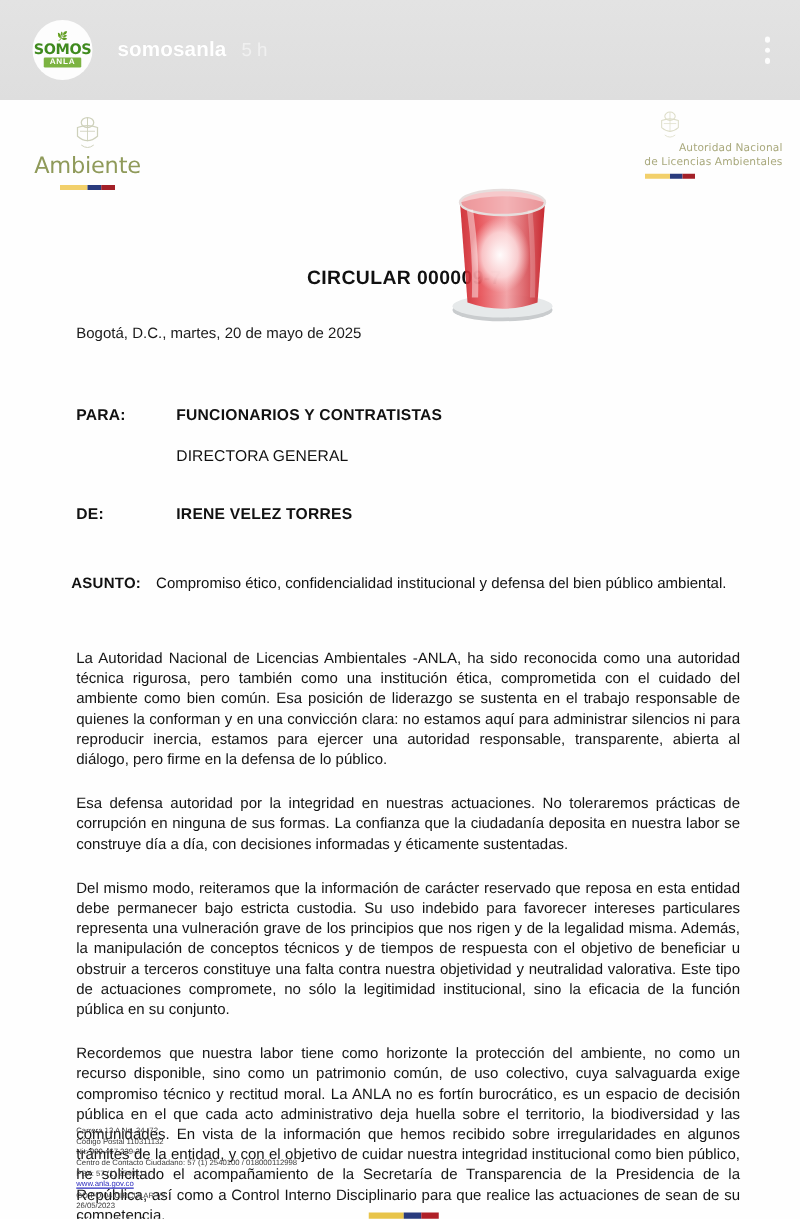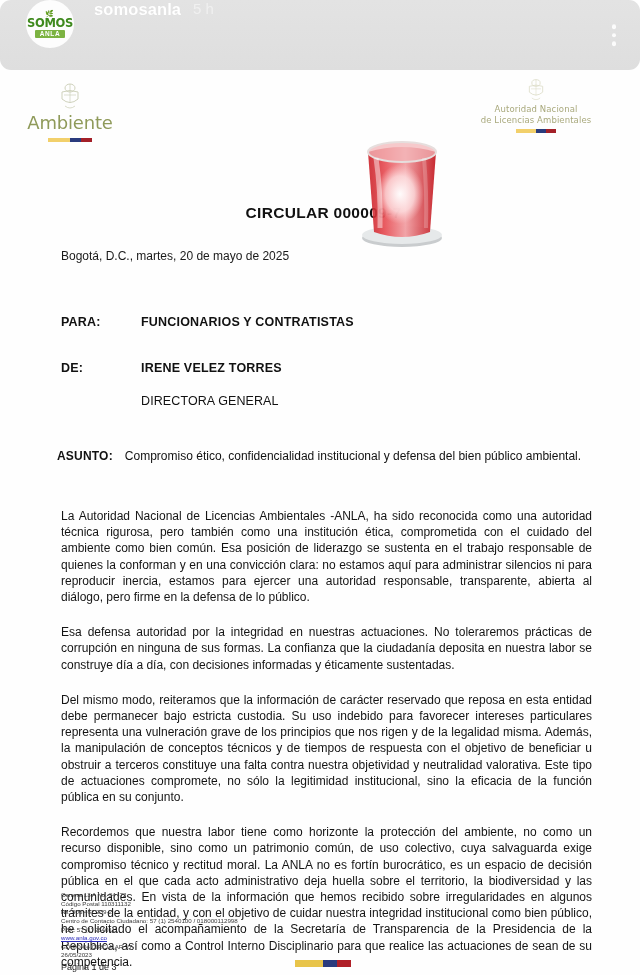--- a/index.html
+++ b/index.html
@@ -8,26 +8,25 @@
     height: 975px;
     overflow: hidden;
     background: #ffffff;
     font-family: "Liberation Sans", sans-serif;
   }
 
   
   .ig-header {
     position: relative;
     width: 640px;
-    height: 70px;
+    height: 80px;
     background: linear-gradient(to bottom, #e3e3e3 0%, #e0e0e0 60%, #dedede 100%);
     display: flex;
-    align-items: flex-start;
+    align-items: center;
     padding: 0 16px;
-    border-radius: 11px;
   }
   .avatar {
     width: 48px;
     height: 48px;
     border-radius: 50%;
     background: #fdfdfd;
     margin-left: 10px;
     display: flex;
     flex-direction: column;
     align-items: center;
@@ -134,21 +133,21 @@
   }
   .flagbar .y { flex: 2; background: #f2d06b; }
   .flagbar .b { flex: 1; background: #2a3b7d; }
   .flagbar .r { flex: 1; background: #a32028; }
 
   .logo-anla {
     position: absolute;
     right: 14px;
     top: 8px;
     width: 180px;
-    text-align: center;
+    text-align: right;
   }
   .logo-anla .title1 {
     font-size: 8.5px;
     color: #a9a97d;
     font-family: "DejaVu Sans", sans-serif;
     line-height: 10.5px;
     letter-spacing: 0.1px;
   }
   .logo-anla .flagbar { width: 40px; margin-top: 4px; }
 
@@ -373,28 +372,28 @@
 
     <div class="circ-title">CIRCULAR 000009-7</div>
 
     <div class="place-date">Bogotá, D.C., martes, 20 de mayo de 2025</div>
 
     <div class="field-row para">
       <span class="lbl">PARA:</span>
       <span class="val">FUNCIONARIOS Y CONTRATISTAS</span>
     </div>
 
+    <div class="field-row cargo">
+      <span class="lbl"></span>
+      <span class="val plain">DIRECTORA GENERAL</span>
+    </div>
+
     <div class="field-row de">
       <span class="lbl">DE:</span>
       <span class="val">IRENE VELEZ TORRES</span>
-    </div>
-
-    <div class="field-row cargo">
-      <span class="lbl"></span>
-      <span class="val plain">DIRECTORA GENERAL</span>
     </div>
 
     <div class="asunto">
       <b>ASUNTO:</b><span class="sep"></span><span>Compromiso ético, confidencialidad institucional y defensa del bien público ambiental.</span>
     </div>
 
     <p class="para-text first">La Autoridad Nacional de Licencias Ambientales -ANLA, ha sido reconocida como una autoridad técnica rigurosa, pero también como una institución ética, comprometida con el cuidado del ambiente como bien común. Esa posición de liderazgo se sustenta en el trabajo responsable de quienes la conforman y en una convicción clara: no estamos aquí para administrar silencios ni para reproducir inercia, estamos para ejercer una autoridad responsable, transparente, abierta al diálogo, pero firme en la defensa de lo público.</p>
     <p class="para-text">Esa defensa autoridad por la integridad en nuestras actuaciones. No toleraremos prácticas de corrupción en ninguna de sus formas. La confianza que la ciudadanía deposita en nuestra labor se construye día a día, con decisiones informadas y éticamente sustentadas.</p>
     <p class="para-text">Del mismo modo, reiteramos que la información de carácter reservado que reposa en esta entidad debe permanecer bajo estricta custodia. Su uso indebido para favorecer intereses particulares representa una vulneración grave de los principios que nos rigen y de la legalidad misma. Además, la manipulación de conceptos técnicos y de tiempos de respuesta con el objetivo de beneficiar u obstruir a terceros constituye una falta contra nuestra objetividad y neutralidad valorativa. Este tipo de actuaciones compromete, no sólo la legitimidad institucional, sino la eficacia de la función pública en su conjunto.</p>
     <p class="para-text">Recordemos que nuestra labor tiene como horizonte la protección del ambiente, no como un recurso disponible, sino como un patrimonio común, de uso colectivo, cuya salvaguarda exige compromiso técnico y rectitud moral. La ANLA no es fortín burocrático, es un espacio de decisión pública en el que cada acto administrativo deja huella sobre el territorio, la biodiversidad y las comunidades. En vista de la información que hemos recibido sobre irregularidades en algunos trámites de la entidad, y con el objetivo de cuidar nuestra integridad institucional como bien público, he solicitado el acompañamiento de la Secretaría de Transparencia de la Presidencia de la República, así como a Control Interno Disciplinario para que realice las actuaciones de sean de su competencia.</p>

